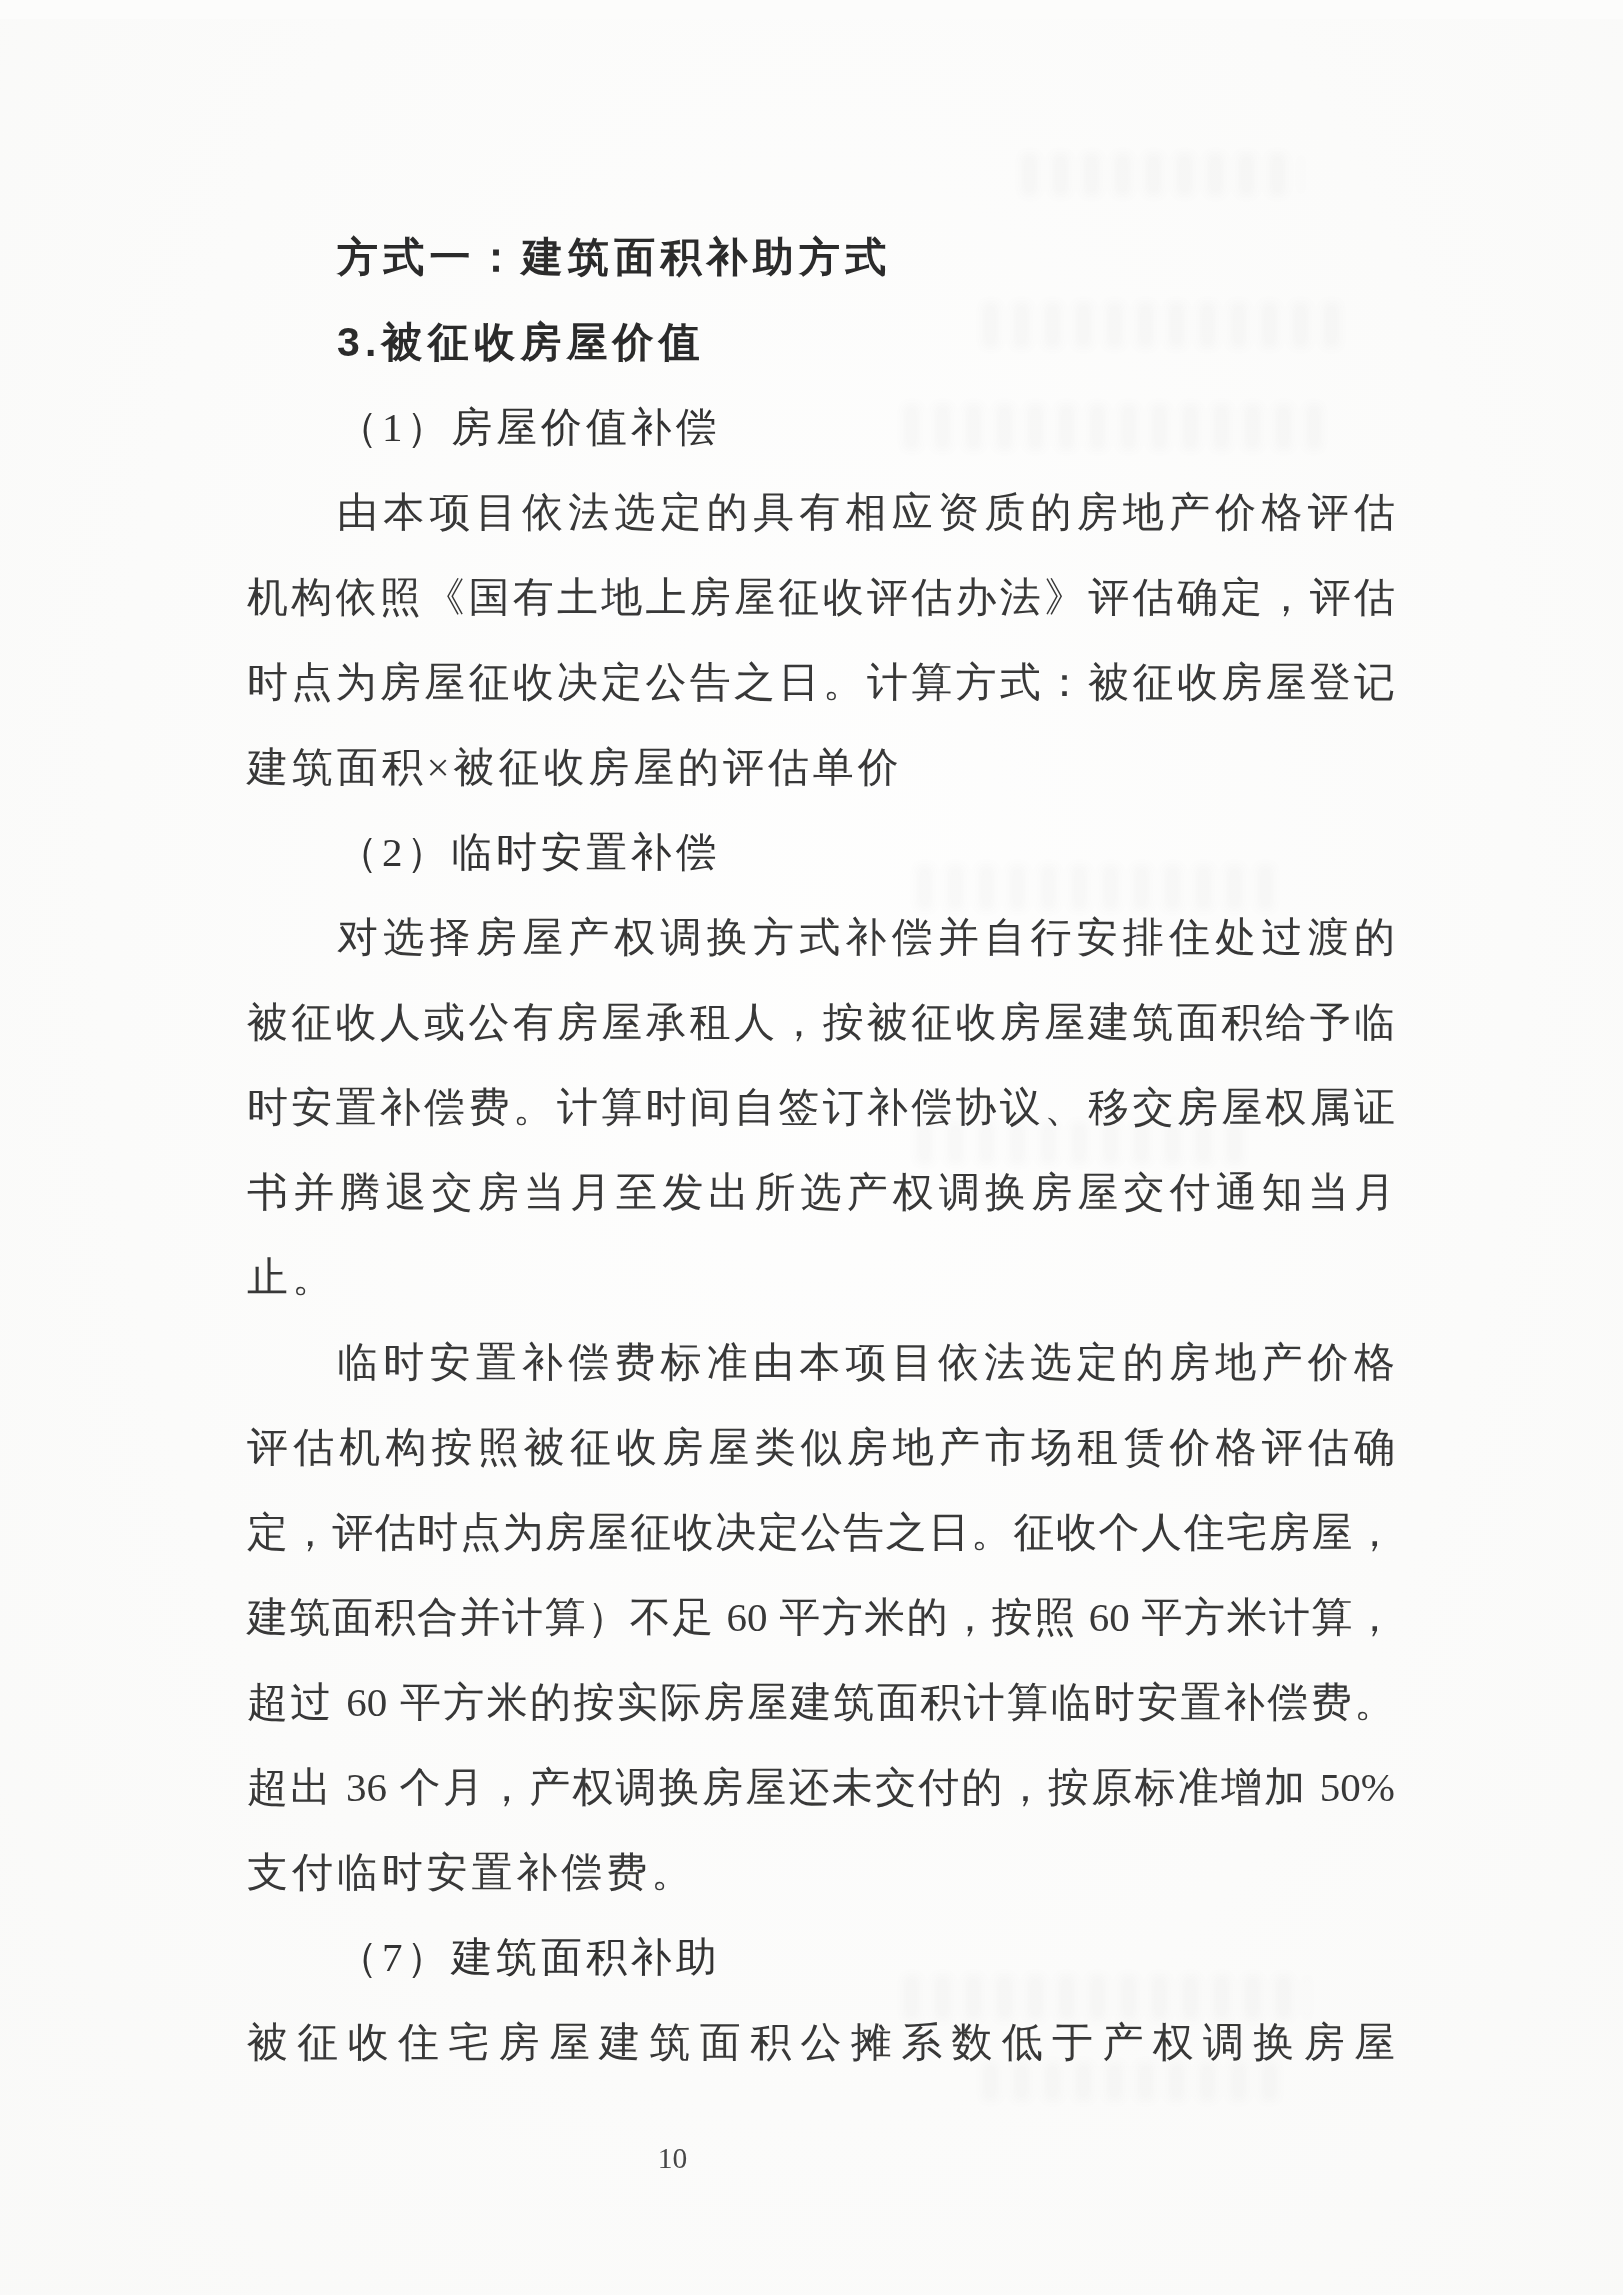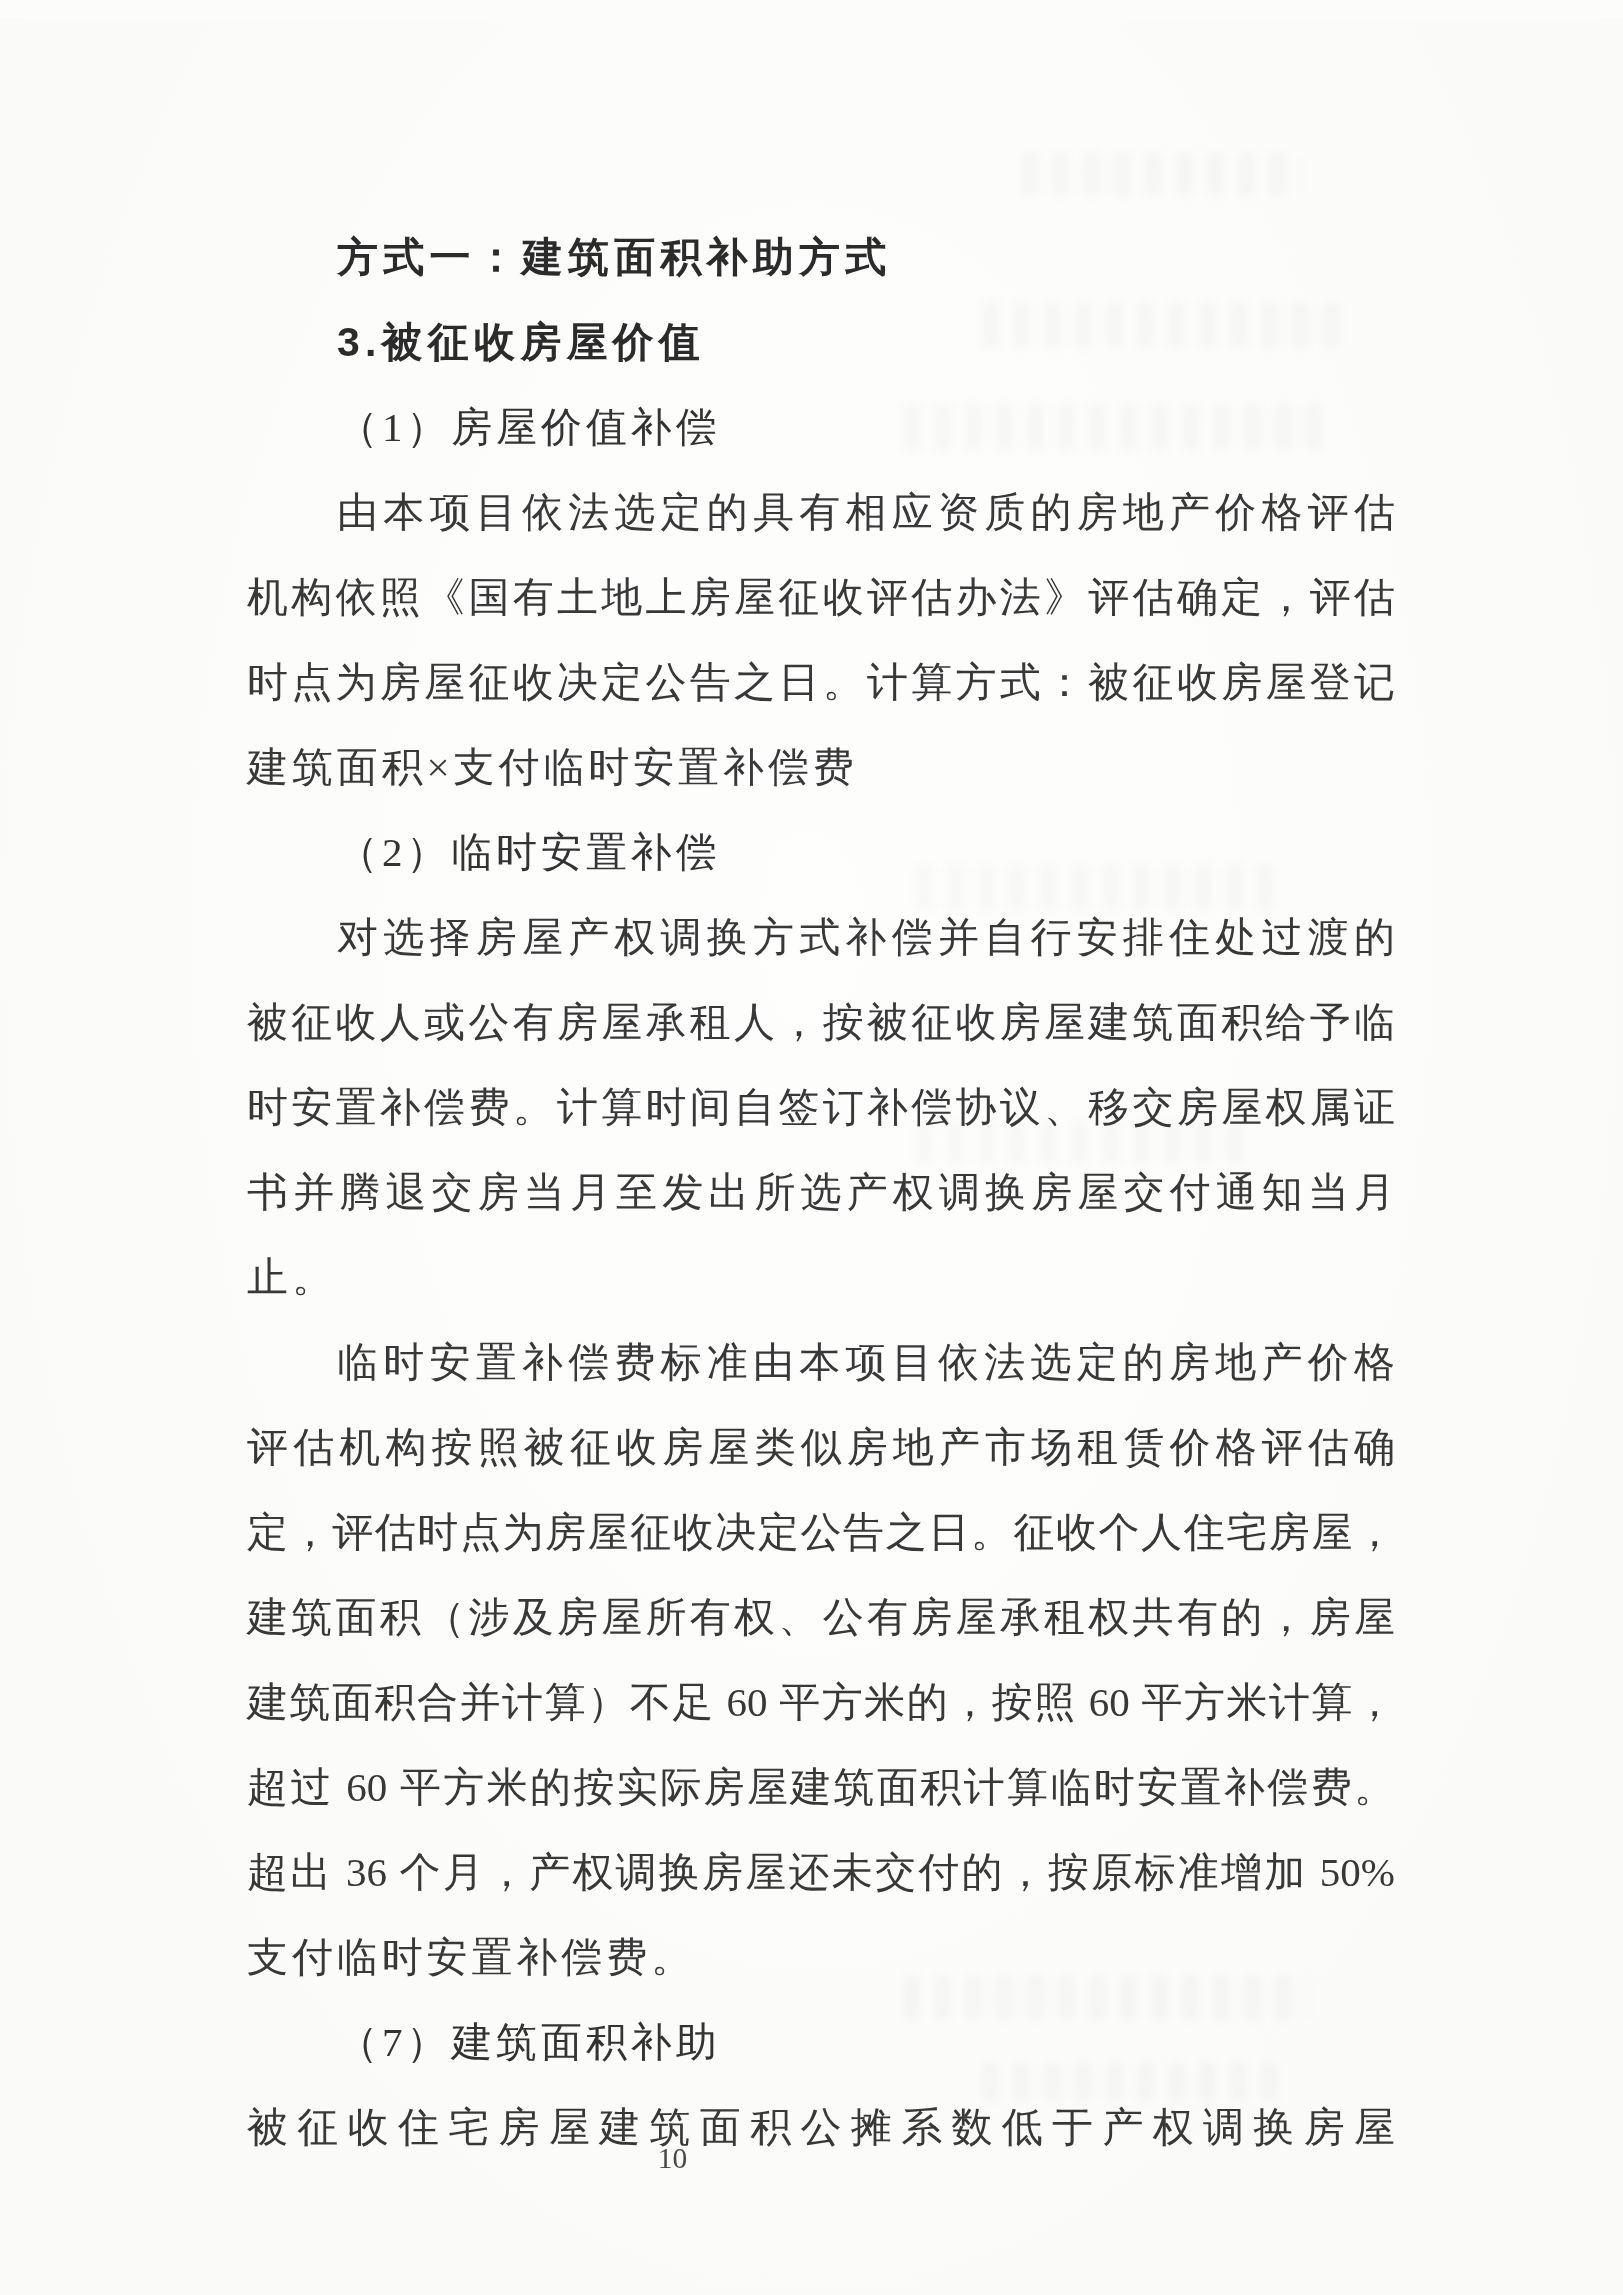--- a/index.html
+++ b/index.html
@@ -96,31 +96,30 @@
   <div class="artifact a6"></div>
   <div class="artifact a7"></div>
 
   <div class="text-block" id="text-block">
       <div class="line heading indent">方式一：建筑面积补助方式</div>
       <div class="line heading indent">3.被征收房屋价值</div>
       <div class="line subheading indent">（1）房屋价值补偿</div>
       <div class="line indent justify">由本项目依法选定的具有相应资质的房地产价格评估</div>
       <div class="line justify">机构依照《国有土地上房屋征收评估办法》评估确定，评估</div>
       <div class="line justify">时点为房屋征收决定公告之日。计算方式：被征收房屋登记</div>
-      <div class="line">建筑面积×支付临时安置补偿费</div>
+      <div class="line">建筑面积×被征收房屋的评估单价</div>
       <div class="line subheading indent">（2）临时安置补偿</div>
       <div class="line indent justify">对选择房屋产权调换方式补偿并自行安排住处过渡的</div>
       <div class="line justify">被征收人或公有房屋承租人，按被征收房屋建筑面积给予临</div>
       <div class="line justify">时安置补偿费。计算时间自签订补偿协议、移交房屋权属证</div>
       <div class="line justify">书并腾退交房当月至发出所选产权调换房屋交付通知当月</div>
       <div class="line">止。</div>
       <div class="line indent justify">临时安置补偿费标准由本项目依法选定的房地产价格</div>
       <div class="line justify">评估机构按照被征收房屋类似房地产市场租赁价格评估确</div>
       <div class="line justify">定，评估时点为房屋征收决定公告之日。征收个人住宅房屋，</div>
-      <div class="line justify">建筑面积（涉及房屋所有权、公有房屋承租权共有的，房屋</div>
       <div class="line justify">建筑面积合并计算）不足 60 平方米的，按照 60 平方米计算，</div>
       <div class="line justify">超过 60 平方米的按实际房屋建筑面积计算临时安置补偿费。</div>
       <div class="line justify">超出 36 个月，产权调换房屋还未交付的，按原标准增加 50%</div>
       <div class="line">支付临时安置补偿费。</div>
       <div class="line subheading indent">（7）建筑面积补助</div>
       <div class="line justify">被征收住宅房屋建筑面积公摊系数低于产权调换房屋</div>
     </div>
 
   <div class="page-number">10</div>
 </div>

